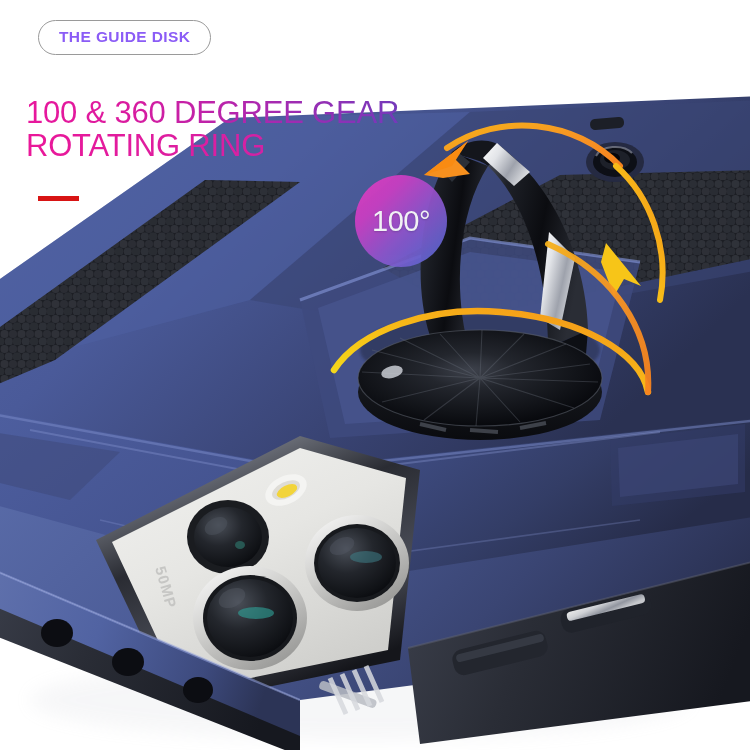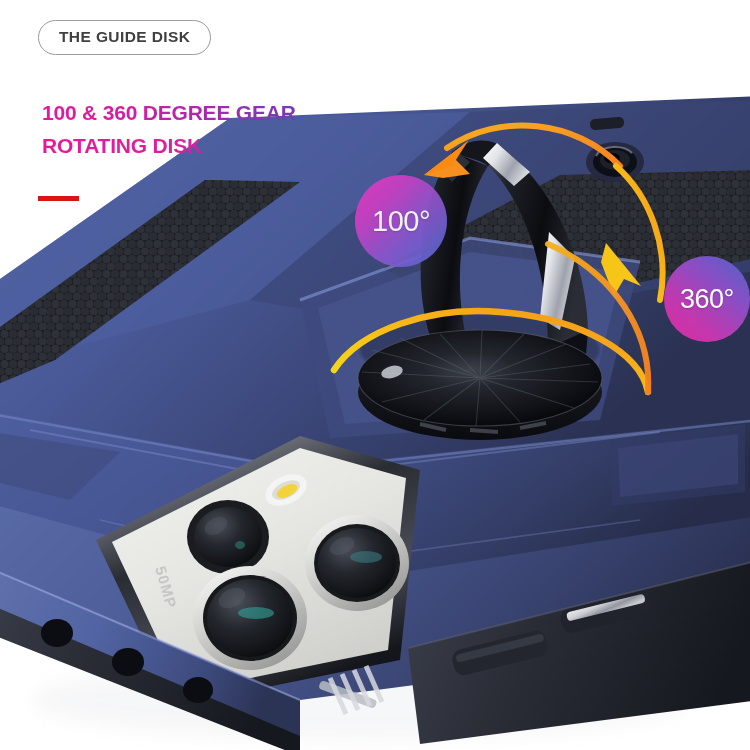--- a/index.html
+++ b/index.html
@@ -17,27 +17,27 @@
 
   
   #overlay { position:absolute; inset:0; }
 
   .badge-pill {
     position:absolute; left:38px; top:20px;
     border:1.5px solid #9a9a9a;
     border-radius:22px;
     padding:7px 20px 8px 20px;
     font-size:15.5px; font-weight:bold; letter-spacing:.4px;
-    color:#404040; white-space:nowrap;
+    color:#8b5cf6; white-space:nowrap;
     background:rgba(255,255,255,.85);
   }
 
   .headline {
-    position:absolute; left:42px; top:63px;
-    font-size:21px; font-weight:bold; line-height:33px;
+    position:absolute; left:26px; top:63px;
+    font-size:31px; font-weight:normal; line-height:33px;
     letter-spacing:-.2px; white-space:nowrap;
   }
   .hl-line { display:block; }
   .hl-1 {
     background:linear-gradient(90deg,#e5189e 0%,#d01aa0 16%,#a a 0,#9c2cb2 38%,#6e3cbd 62%,#3f4fba 84%,#3552b3 100%);
     -webkit-background-clip:text; background-clip:text; color:transparent;
   }
   .hl-2 {
     background:linear-gradient(90deg,#e8179c 0%,#dd1a9e 20%,#b326ad 48%,#8534b8 74%,#5444bd 100%);
     -webkit-background-clip:text; background-clip:text; color:transparent;
@@ -371,23 +371,22 @@
     </g>
     </svg>
 
   <div id="overlay">
 
     <div class="badge-pill">THE GUIDE DISK</div>
 
     <div class="headline">
       <span class="hl-line hl-1">AN ADJUSTABLE INTEGRATED</span>
       <span class="hl-line hl-2">100 &amp; 360 DEGREE GEAR</span>
-      <span class="hl-line hl-3">ROTATING DISK</span>
+      <span class="hl-line hl-3">ROTATING RING</span>
     </div>
 
     <div class="red-rule"></div>
 
     <div class="callout callout-100">100°</div>
 
-    <div class="callout callout-360">360°</div>
   </div>
 
 </div>
 
 </body></html>

